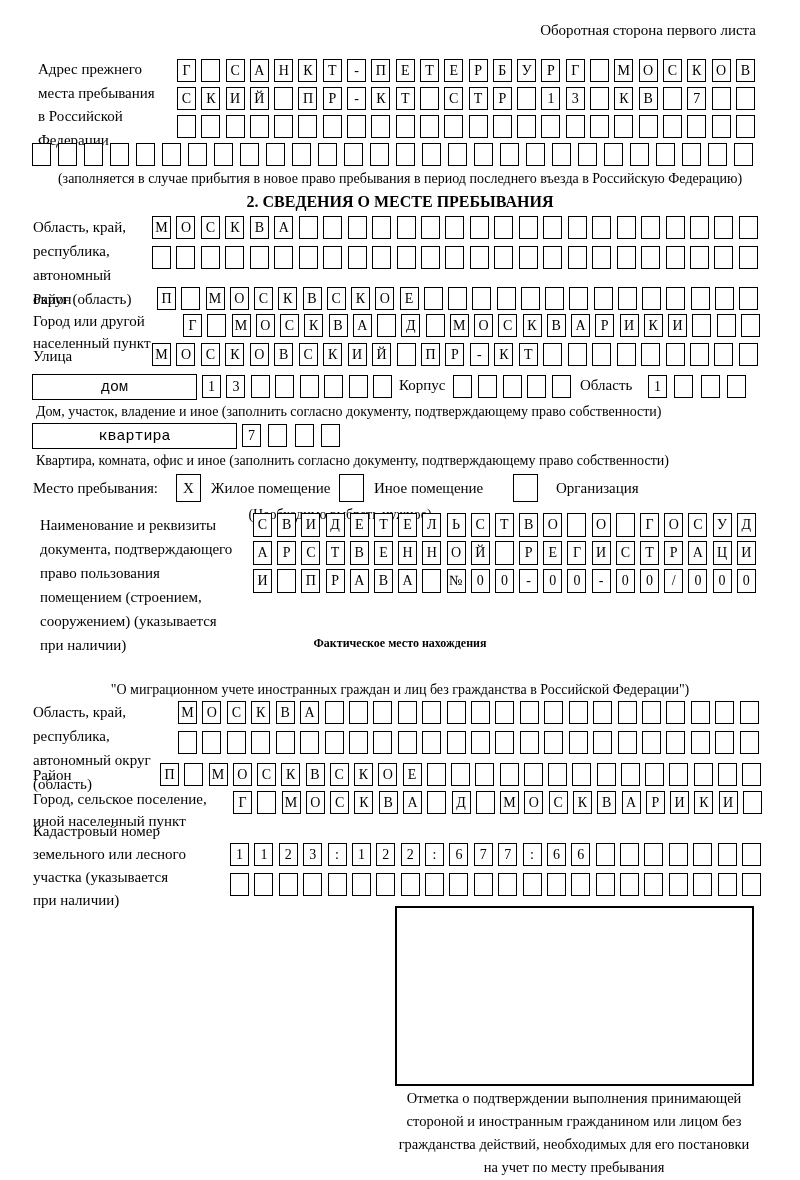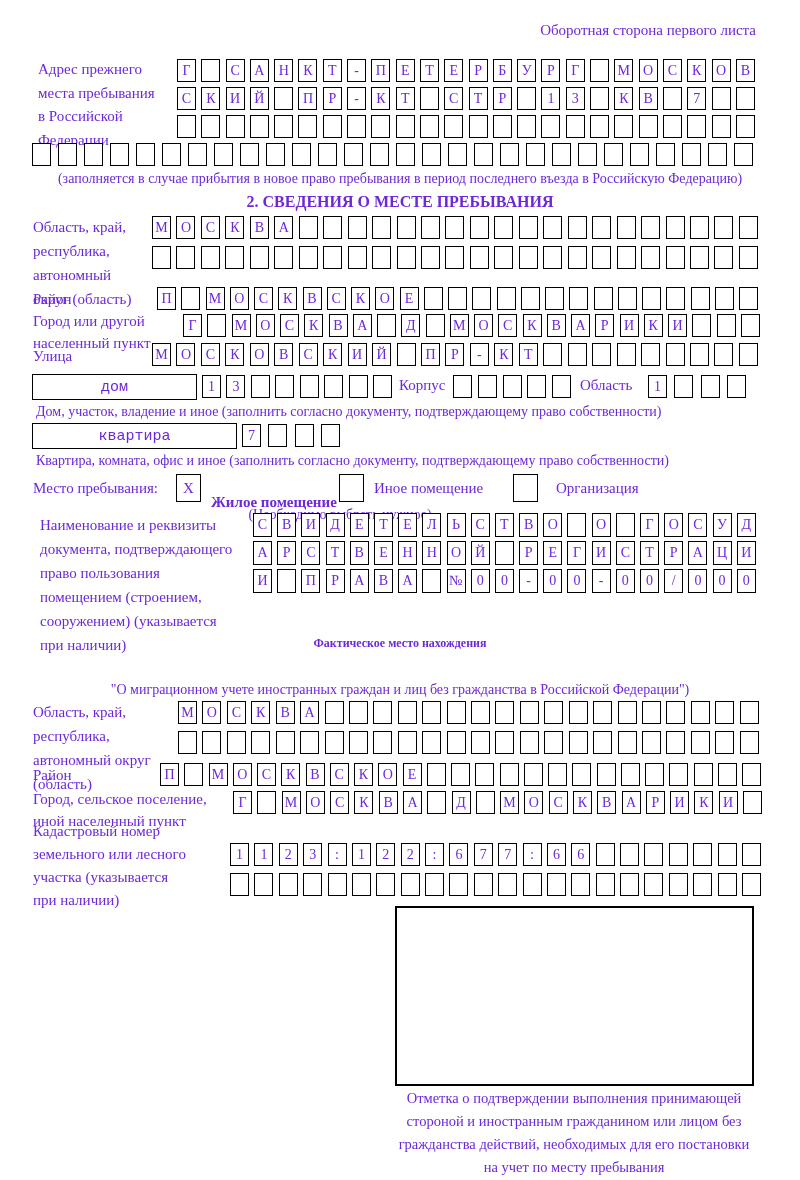--- a/index.html
+++ b/index.html
@@ -1,16 +1,16 @@
 <!DOCTYPE html>
 <html><head>
 <meta charset="utf-8">
 <style>
   html,body{margin:0;padding:0;background:#fff;}
-  .page{position:relative;width:800px;height:1180px;background:#fff;color:#6d28d9;
+  .page{position:relative;width:800px;height:1180px;background:#fff;color:#000000;
         font-family:"Liberation Serif","DejaVu Serif",serif;font-size:15px;overflow:hidden;}
   .abs{position:absolute;}
   .lbl{line-height:23.5px;font-size:15px;}
   .lh24{line-height:24px;} .lh22{line-height:22px;} .lh23{line-height:23px;}
   .cells{position:absolute;display:flex;justify-content:space-between;}
   .cell{box-sizing:border-box;width:19px;height:23px;border:1.5px solid #000;
         display:flex;align-items:center;justify-content:center;font-size:14px;background:#fff;}
   .doc-row .cell{border-width:1.8px;height:24px;}
   .center{text-align:center;width:800px;left:0;}
   .note{font-size:14px;}
@@ -334,21 +334,21 @@
         <span class="cell"></span>
         <span class="cell"></span>
         <span class="cell"></span>
       </div>
   </div>
   <div class="abs note" style="left:36px;top:453px;">Квартира, комната, офис и иное (заполнить согласно документу, подтверждающему право собственности)</div>
 
   <div class="abs" style="left:0;top:478px;width:800px;height:30px;">
     <div class="abs" style="left:33px;top:2px;">Место пребывания:</div>
     <div class="chk" style="left:176px;">X</div>
-    <div class="abs" style="left:211px;top:16px;font-weight:bold;">Жилое помещение</div>
+    <div class="abs" style="left:211px;top:2px;">Жилое помещение</div>
     <div class="chk" style="left:339px;"></div>
     <div class="abs" style="left:374px;top:2px;">Иное помещение</div>
     <div class="chk" style="left:513px;"></div>
     <div class="abs" style="left:556px;top:2px;">Организация</div>
   </div>
   <div class="abs note" style="left:60px;top:507px;width:560px;text-align:center;">(Необходимо выбрать нужное)</div>
 
   <div class="abs lbl lh24" style="left:40px;top:513px;">
     <div>Наименование и реквизиты</div>
     <div>документа, подтверждающего</div>

